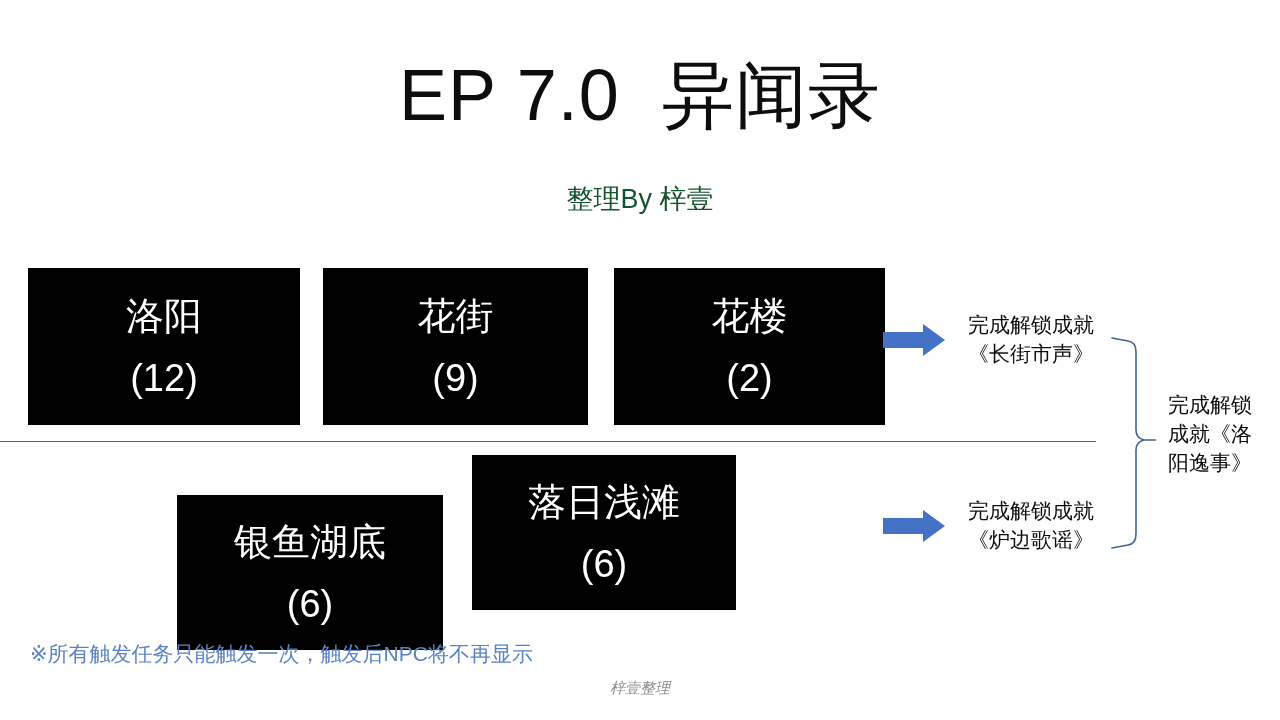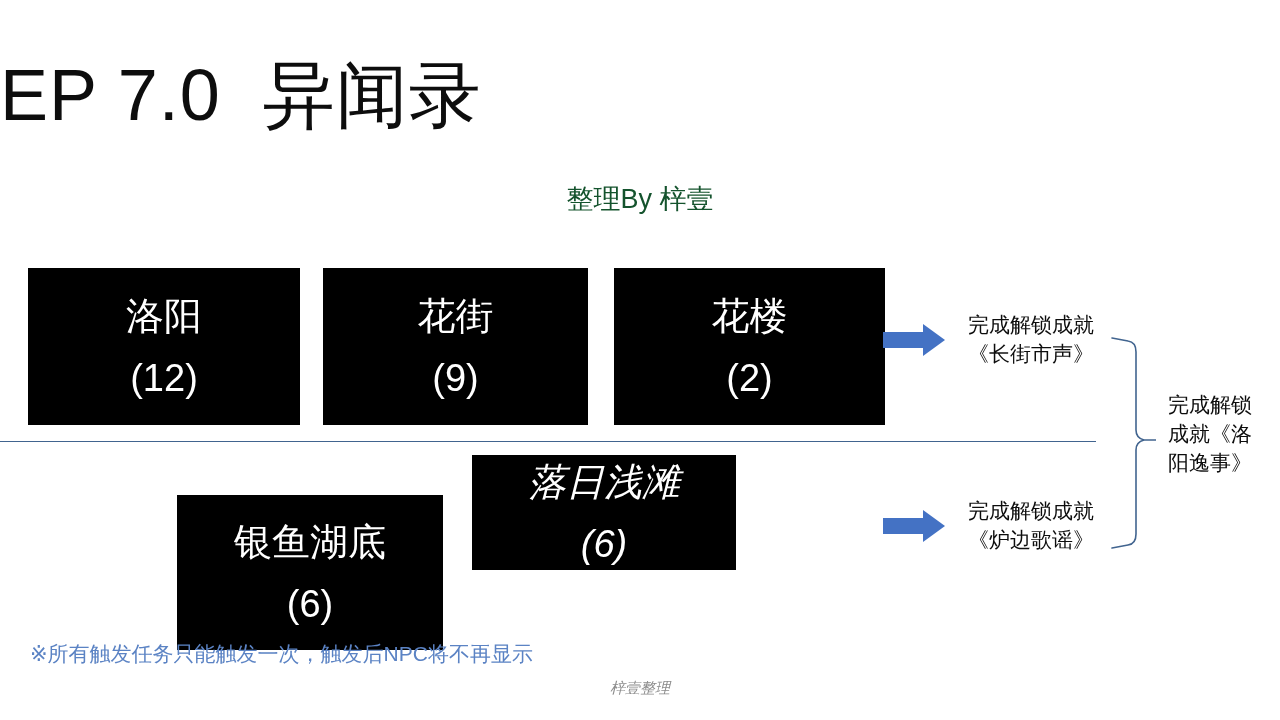--- a/index.html
+++ b/index.html
@@ -21,21 +21,21 @@
     inset: 0;
     background: #ffffff;
   }
 
   
   .title {
     position: absolute;
     left: 0;
     top: 52px;
     width: 1280px;
-    text-align: left;
+    text-align: center;
     font-size: 72px;
     line-height: 86px;
     font-weight: 400;
     letter-spacing: 1px;
     color: #0d0d0d;
     white-space: pre;
   }
 
   .subtitle {
     position: absolute;
@@ -76,21 +76,21 @@
     box-sizing: border-box;
   }
   .box .box-count {
     display: block;
   }
 
   #box-luoyang    { left: 28px;  top: 268px; width: 272px; height: 157px; }
   #box-huajie     { left: 323px; top: 268px; width: 265px; height: 157px; }
   #box-hualou     { left: 614px; top: 268px; width: 271px; height: 157px; }
   #box-yinyu      { left: 177px; top: 455px; width: 266px; height: 155px; margin-top: 40px; }
-  #box-luori      { left: 472px; top: 455px; width: 264px; height: 115px; font-style: italic; }
+  #box-luori      { left: 472px; top: 455px; width: 264px; height: 155px; }
 
   
   .arrow-svg {
     position: absolute;
   }
   #arrow-top    { left: 883px; top: 322px; }
   #arrow-bottom { left: 883px; top: 508px; }
 
   
   .annot {

